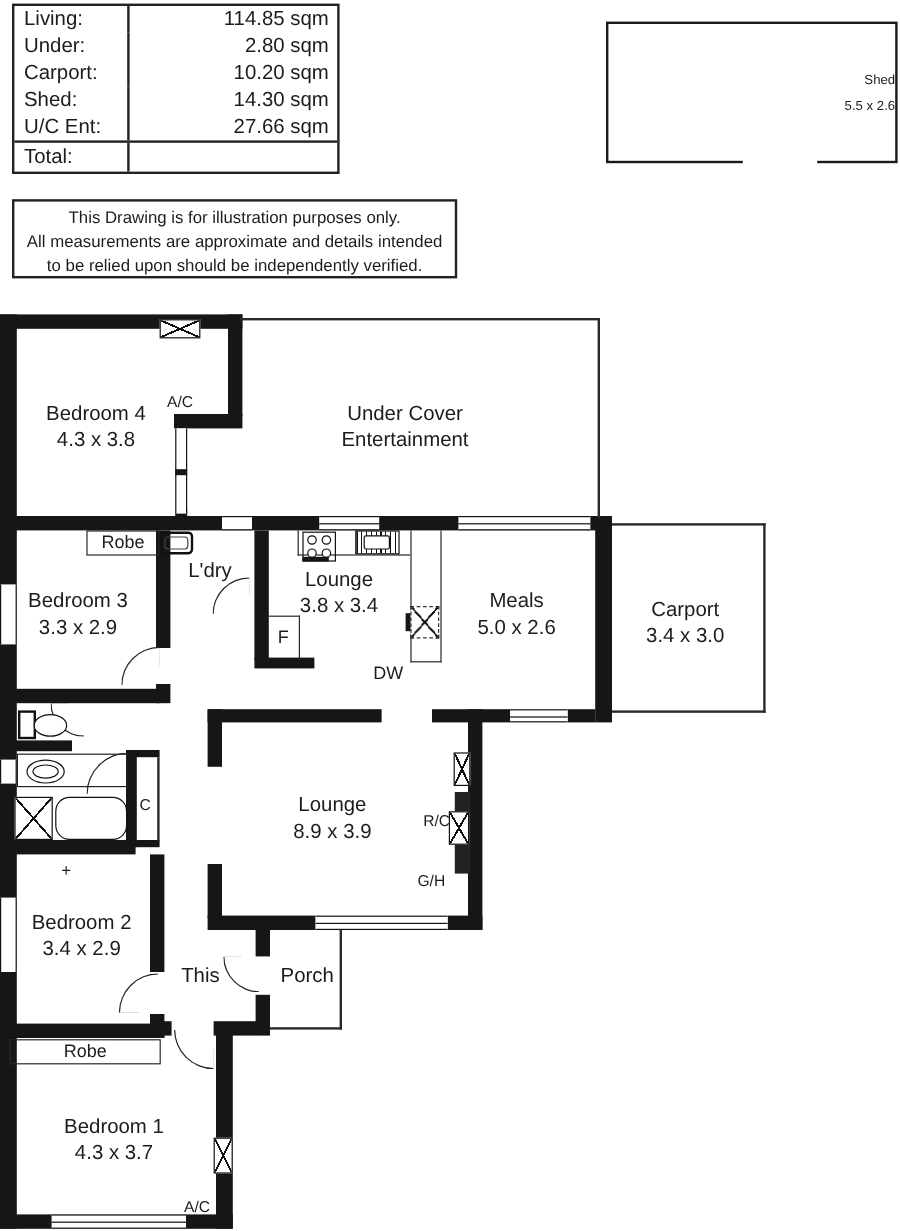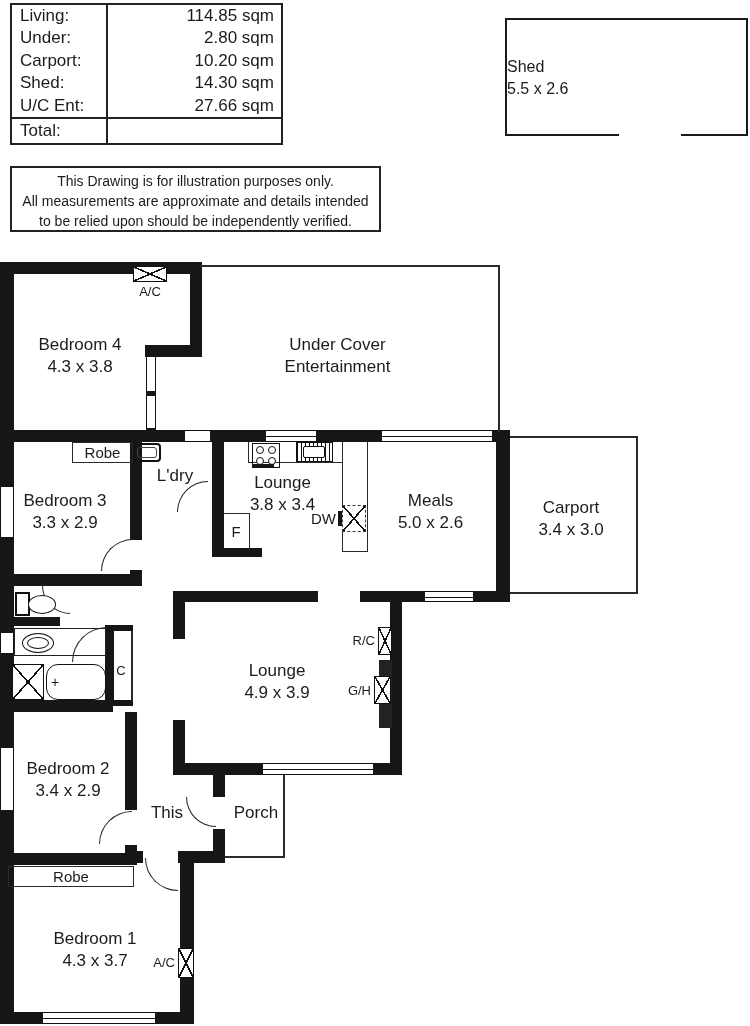--- a/index.html
+++ b/index.html
@@ -18,29 +18,29 @@
   .xb{position:absolute;box-sizing:border-box;border:1.6px solid #111;
       background:linear-gradient(to top right,transparent calc(50% - .8px),#111 calc(50% - .8px) calc(50% + .8px),transparent calc(50% + .8px)),
                  linear-gradient(to bottom right,transparent calc(50% - .8px),#111 calc(50% - .8px) calc(50% + .8px),transparent calc(50% + .8px)),#fff;}
   .xb.dash{border:1.5px dashed #333;}
   
   .arc{position:absolute;box-sizing:border-box;}
   .arc-tl{border-top:1.6px solid #222;border-left:1.6px solid #222;border-top-left-radius:100% 100%;}
   .arc-bl{border-bottom:1.6px solid #222;border-left:1.6px solid #222;border-bottom-left-radius:100% 100%;}
   
   .lbl{position:absolute;text-align:center;font-size:17px;line-height:22px;white-space:nowrap;}
-  .sm{position:absolute;font-size:13px;line-height:14px;white-space:nowrap;}
+  .sm{position:absolute;font-size:13px;line-height:14px;white-space:nowrap;margin-top:43px;}
   
   #area-table{position:absolute;left:10px;top:3px;width:273px;border:2px solid #222;box-sizing:border-box;background:#fff;font-size:17px;}
   .tr{display:flex;line-height:22.4px;gap:28px;}
   .tr .k{width:86px;padding-left:8px;border-right:2px solid #222;}
   .tr .v{flex:1;text-align:right;padding-right:7px;}
   .tr.total{border-top:2px solid #222;line-height:24px;}
   
-  #shed{position:absolute;left:505px;top:18px;width:243px;height:118px;border:2.5px solid #1a1a1a;box-sizing:border-box;text-align:left;font-size:16px;line-height:22px;}
+  #shed{position:absolute;left:505px;top:18px;width:243px;height:118px;border:2.5px solid #1a1a1a;box-sizing:border-box;text-align:right;font-size:11px;line-height:22px;}
   #shed .gap{position:absolute;left:112px;bottom:-4px;width:62px;height:5px;background:#fff;}
   #shed .txt{margin-top:36px;}
   
   #disclaimer{position:absolute;left:10px;top:166px;width:371px;height:66px;border:2px solid #222;box-sizing:border-box;
               text-align:center;font-size:14px;line-height:20px;padding-top:3px;}
   
   .burner{position:absolute;width:8px;height:8px;border:1.3px solid #111;border-radius:50%;background:#fff;box-sizing:border-box;}
   .ellipse{position:absolute;border:1.6px solid #111;border-radius:50%;background:#fff;box-sizing:border-box;}
 </style>
 </head>
@@ -214,21 +214,21 @@
   <div class="lbl" style="left:378px;top:490px;width:105px">
     <div>Meals</div>
     <div>5.0 x 2.6</div>
   </div>
   <div class="lbl" style="left:515px;top:497px;width:112px">
     <div>Carport</div>
     <div>3.4 x 3.0</div>
   </div>
   <div class="lbl" style="left:217px;top:660px;width:120px">
     <div>Lounge</div>
-    <div>4.9 x 3.9</div>
+    <div>8.9 x 3.9</div>
   </div>
   <div class="lbl" style="left:12px;top:758px;width:112px">
     <div>Bedroom 2</div>
     <div>3.4 x 2.9</div>
   </div>
   <div class="lbl" style="left:131px;top:802px;width:72px">This</div>
   <div class="lbl" style="left:228px;top:802px;width:56px">Porch</div>
   <div class="lbl" style="left:35px;top:928px;width:120px">
     <div>Bedroom 1</div>
     <div>4.3 x 3.7</div>

